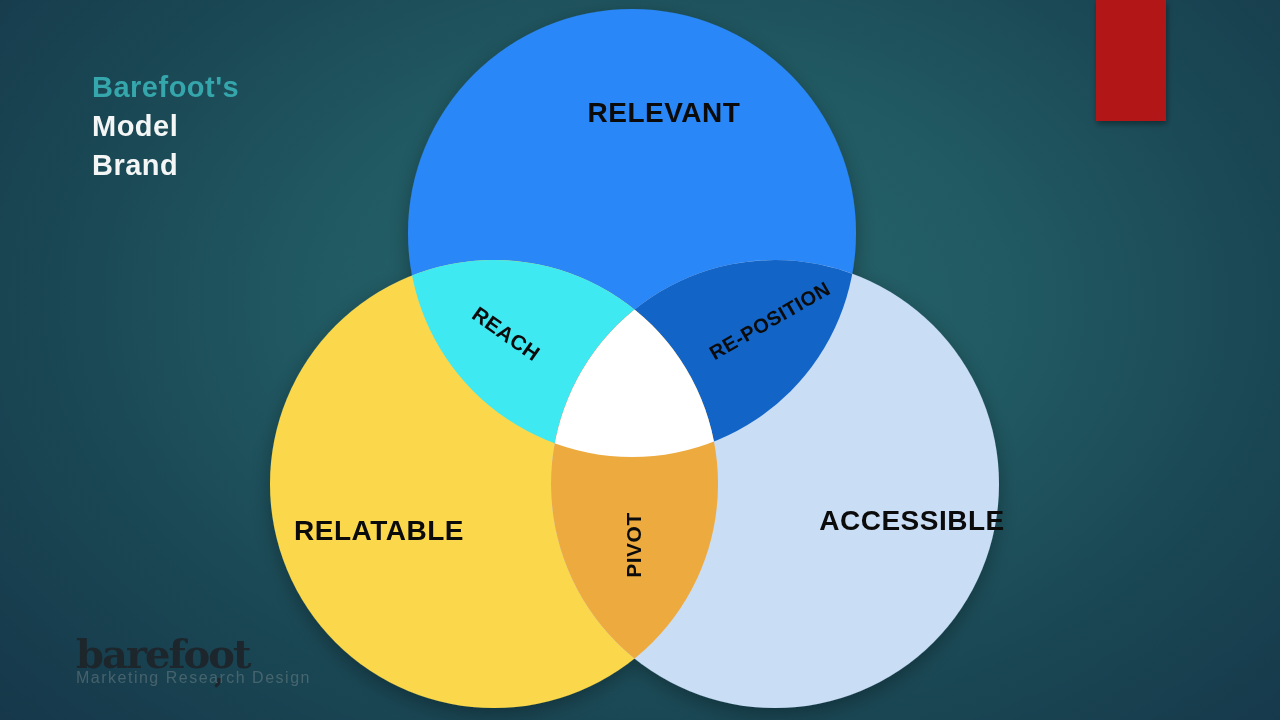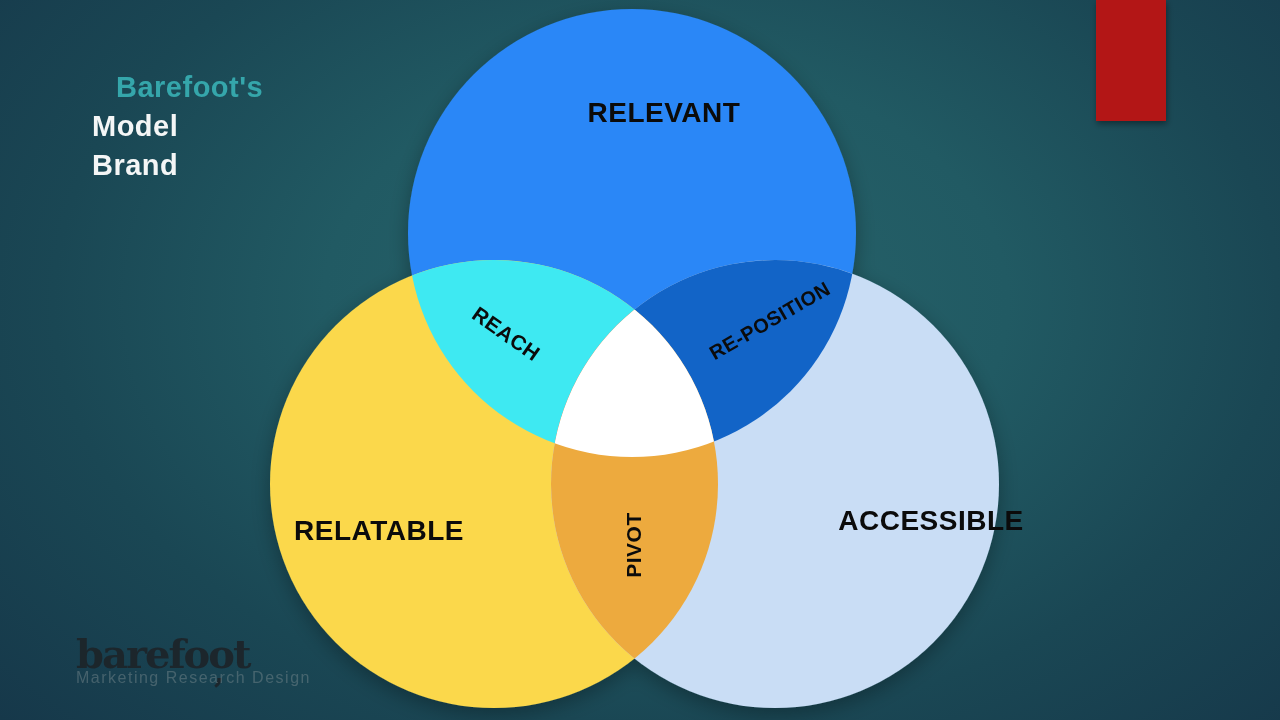--- a/index.html
+++ b/index.html
@@ -27,21 +27,21 @@
   
   .title {
     position: absolute;
     left: 92px;
     top: 68px;
     line-height: 39px;
     font-size: 29px;
     font-weight: bold;
     letter-spacing: 0.5px;
   }
-  .t-accent { color: #35a6ab; margin-left: 24px; }
+  .t-accent { color: #35a6ab; }
   .t-line   { color: #f4f6f6; }
   
   .vlabel {
     position: absolute;
     transform: translate(-50%, -50%);
     color: #0b0b0b;
     font-weight: bold;
     white-space: nowrap;
   }
   .vlabel.big   { font-size: 28px; letter-spacing: 0.5px; }
@@ -127,21 +127,21 @@
       <g clip-path="url(#clipB)">
         <circle cx="775" cy="484" r="224" fill="#ffffff"></circle>
       </g>
     </g>
   </svg>
 
   <div class="vlabel big" style="left:664px; top:113px;">RELEVANT</div>
 
   <div class="vlabel big" style="left:379px; top:531px;">RELATABLE</div>
 
-  <div class="vlabel big" style="left:931px; top:521px;">ACCESSIBLE</div>
+  <div class="vlabel big" style="left:912px; top:521px;">ACCESSIBLE</div>
 
   <div class="vlabel small" style="left:506px; top:334px; transform:translate(-50%,-50%) rotate(35deg);">REACH</div>
 
   <div class="vlabel small" style="left:770px; top:321px; font-size:20px; transform:translate(-50%,-50%) rotate(-30deg);">RE-POSITION</div>
 
   <div class="vlabel small" style="left:634px; top:545px; transform:translate(-50%,-50%) rotate(-90deg);">PIVOT</div>
 
   <div class="title">
     <div class="t-accent">Barefoot's</div>
     <div class="t-line">Model</div>

